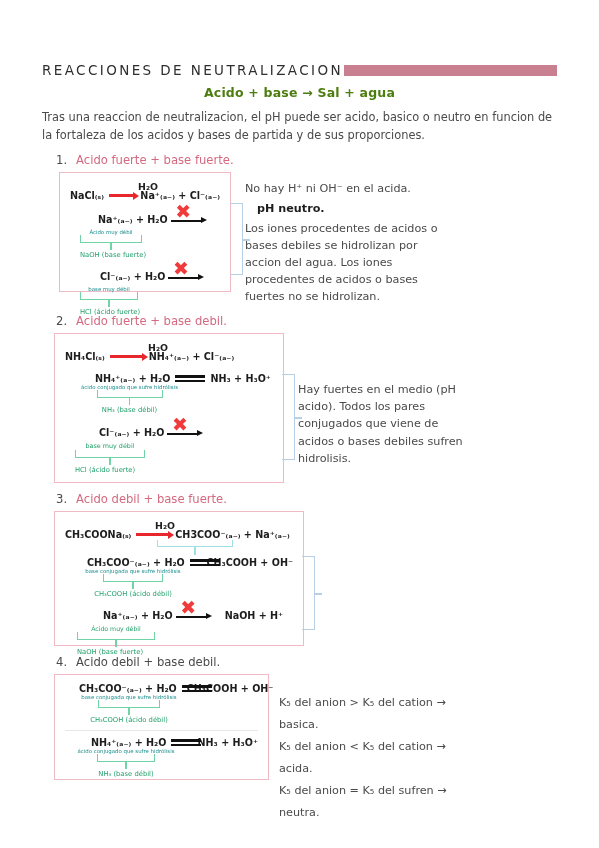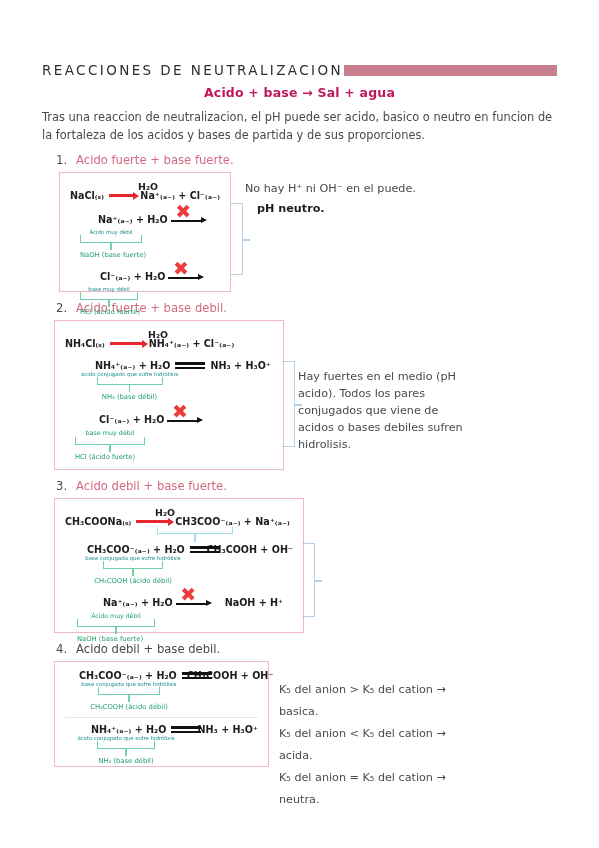--- a/index.html
+++ b/index.html
@@ -24,21 +24,21 @@
     color:#2e2e2e;
     white-space: nowrap;
     font-family: "DejaVu Sans", sans-serif;
   }
   .title-bar { flex:1; height: 11px; background:#c87f8f; margin-left:1px; }
 
   .subtitle {
     text-align:center;
     font-weight:bold;
     font-size:12.5px;
-    color:#be185d;
+    color:#4d7c0f;
     margin: 7px 0 9px 0;
     letter-spacing:.2px;
   }
   .intro { font-size:11.4px; line-height:1.55; color:#4a4a4a; margin:0 0 6px 0; }
 
   
   .item-head { display:flex; gap:9px; margin: 9px 0 5px 14px; font-size:11.6px; }
   .item-num { color:#4a4a4a; min-width:11px; }
   .item-title { color:#d4697f; }
 
@@ -149,22 +149,23 @@
           <div class="ann" style="text-align:center;">base muy débil</div>
           <div class="br-green"></div>
             <div class="tick"></div>
           <div class="grn" style="margin-top:1px;">HCl (ácido fuerte)</div>
         </div>
       </div>
       <div class="bigbr" style="right:-13px; top:30px; height:72px;"></div>
     </div>
 
     <div class="rhs rhs1">
-      <div>No  hay H⁺ ni OH⁻ en el puede.</div>
+      <div>No  hay H⁺ ni OH⁻ en el acida.</div>
       <div style="margin:3px 12px;"><strong>pH neutro.</strong></div>
+      <div>Los iones procedentes de acidos o bases debiles se hidrolizan por accion del agua. Los iones procedentes de acidos o bases fuertes no se hidrolizan.</div>
     </div>
   </div>
 
   <div class="item-head">
     <span class="item-num">2.</span>
     <span class="item-title">Acido fuerte + base debil.</span>
   </div>
 
   <div class="sec">
     <div class="rbox b2">
@@ -300,17 +301,17 @@
           <div class="br-green" style="width:58px; margin:0 auto;"></div>
             <div class="tick"></div>
           <div class="grn" style="margin-top:1px; text-align:center;">NH₃ (base débil)</div>
         </div>
       </div>
     </div>
 
     <div class="rhs rhs4">
       <div>K₅ del anion &gt; K₅ del cation → basica.</div>
       <div>K₅ del anion &lt; K₅ del cation → acida.</div>
-      <div>K₅ del anion = K₅ del cation → neutra.</div>
+      <div>K₅ del anion = K₅ del sufren → neutra.</div>
     </div>
   </div>
 
 </div>
 
 </body></html>

